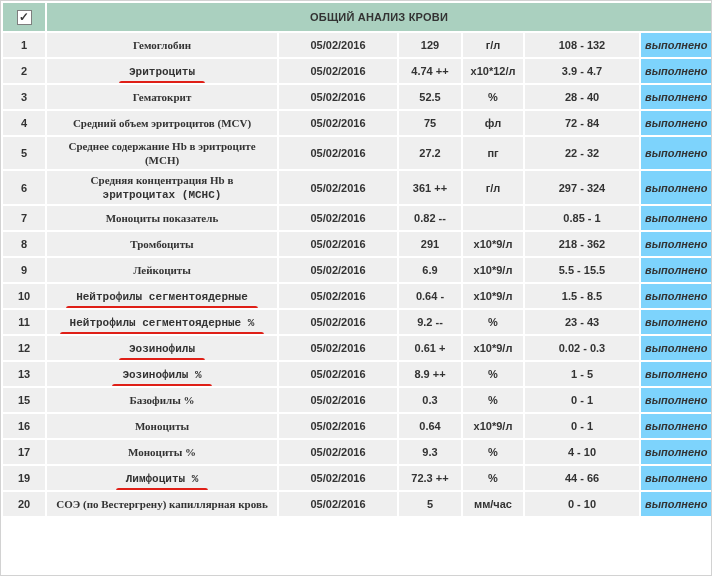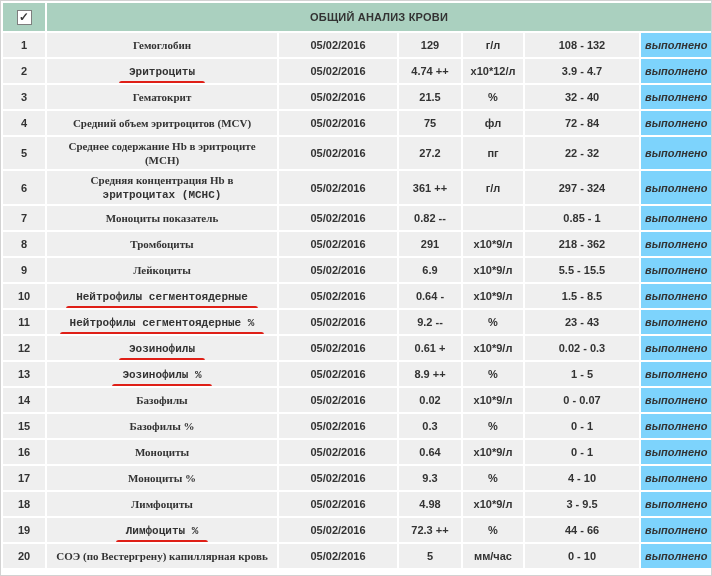--- a/index.html
+++ b/index.html
@@ -79,23 +79,23 @@
     <td class="c">05/02/2016</td>
     <td class="c">4.74 ++</td>
     <td class="c">х10*12/л</td>
     <td class="c">3.9 - 4.7</td>
     <td class="c status">выполнено</td>
   </tr>
         <tr>
     <td class="c">3</td>
     <td class="c"><span class="pre">Гематокрит</span></td>
     <td class="c">05/02/2016</td>
-    <td class="c">21.5</td>
-    <td class="c">%</td>
-    <td class="c">32 - 40</td>
+    <td class="c">52.5</td>
+    <td class="c">%</td>
+    <td class="c">28 - 40</td>
     <td class="c status">выполнено</td>
   </tr>
         <tr>
     <td class="c">4</td>
     <td class="c"><span class="pre">Средний объем эритроцитов (MCV)</span></td>
     <td class="c">05/02/2016</td>
     <td class="c">75</td>
     <td class="c">фл</td>
     <td class="c">72 - 84</td>
     <td class="c status">выполнено</td>
@@ -175,29 +175,20 @@
         <tr>
     <td class="c">13</td>
     <td class="c"><span class="marked">Эозинофилы %</span></td>
     <td class="c">05/02/2016</td>
     <td class="c">8.9 ++</td>
     <td class="c">%</td>
     <td class="c">1 - 5</td>
     <td class="c status">выполнено</td>
   </tr>
         <tr>
-    <td class="c">14</td>
-    <td class="c"><span class="pre">Базофилы</span></td>
-    <td class="c">05/02/2016</td>
-    <td class="c">0.02</td>
-    <td class="c">х10*9/л</td>
-    <td class="c">0 - 0.07</td>
-    <td class="c status">выполнено</td>
-  </tr>
-        <tr>
     <td class="c">15</td>
     <td class="c"><span class="pre">Базофилы %</span></td>
     <td class="c">05/02/2016</td>
     <td class="c">0.3</td>
     <td class="c">%</td>
     <td class="c">0 - 1</td>
     <td class="c status">выполнено</td>
   </tr>
         <tr>
     <td class="c">16</td>
@@ -208,29 +199,20 @@
     <td class="c">0 - 1</td>
     <td class="c status">выполнено</td>
   </tr>
         <tr>
     <td class="c">17</td>
     <td class="c"><span class="pre">Моноциты %</span></td>
     <td class="c">05/02/2016</td>
     <td class="c">9.3</td>
     <td class="c">%</td>
     <td class="c">4 - 10</td>
-    <td class="c status">выполнено</td>
-  </tr>
-        <tr>
-    <td class="c">18</td>
-    <td class="c"><span class="pre">Лимфоциты</span></td>
-    <td class="c">05/02/2016</td>
-    <td class="c">4.98</td>
-    <td class="c">х10*9/л</td>
-    <td class="c">3 - 9.5</td>
     <td class="c status">выполнено</td>
   </tr>
         <tr>
     <td class="c">19</td>
     <td class="c"><span class="marked">Лимфоциты %</span></td>
     <td class="c">05/02/2016</td>
     <td class="c">72.3 ++</td>
     <td class="c">%</td>
     <td class="c">44 - 66</td>
     <td class="c status">выполнено</td>

